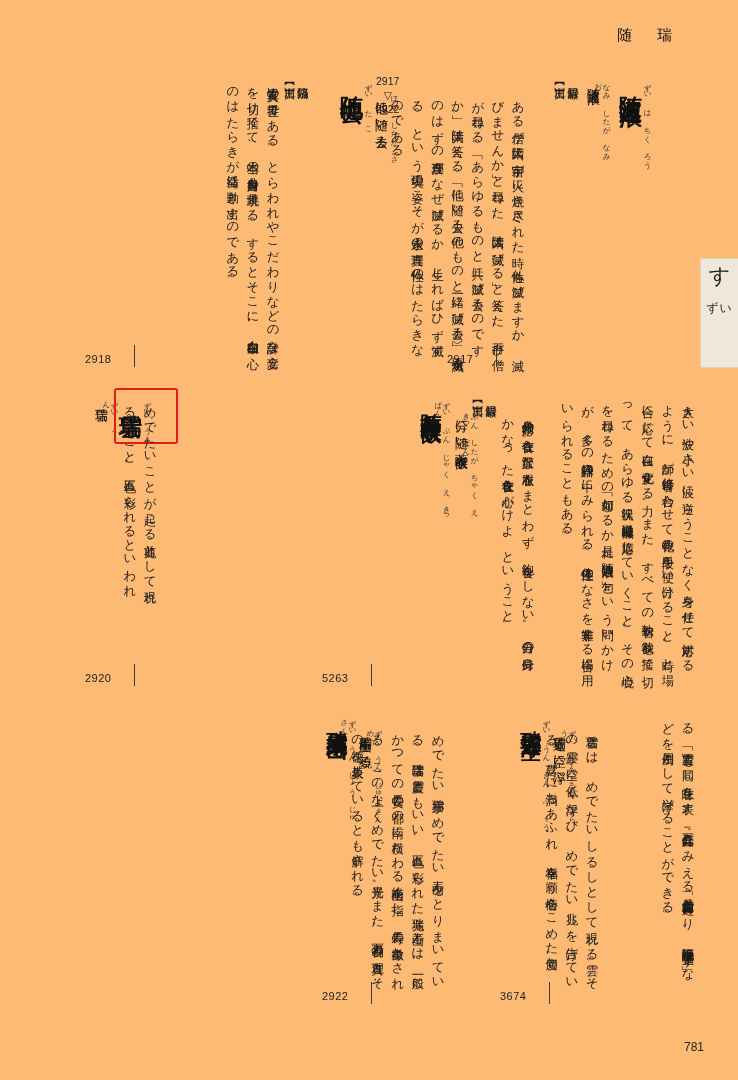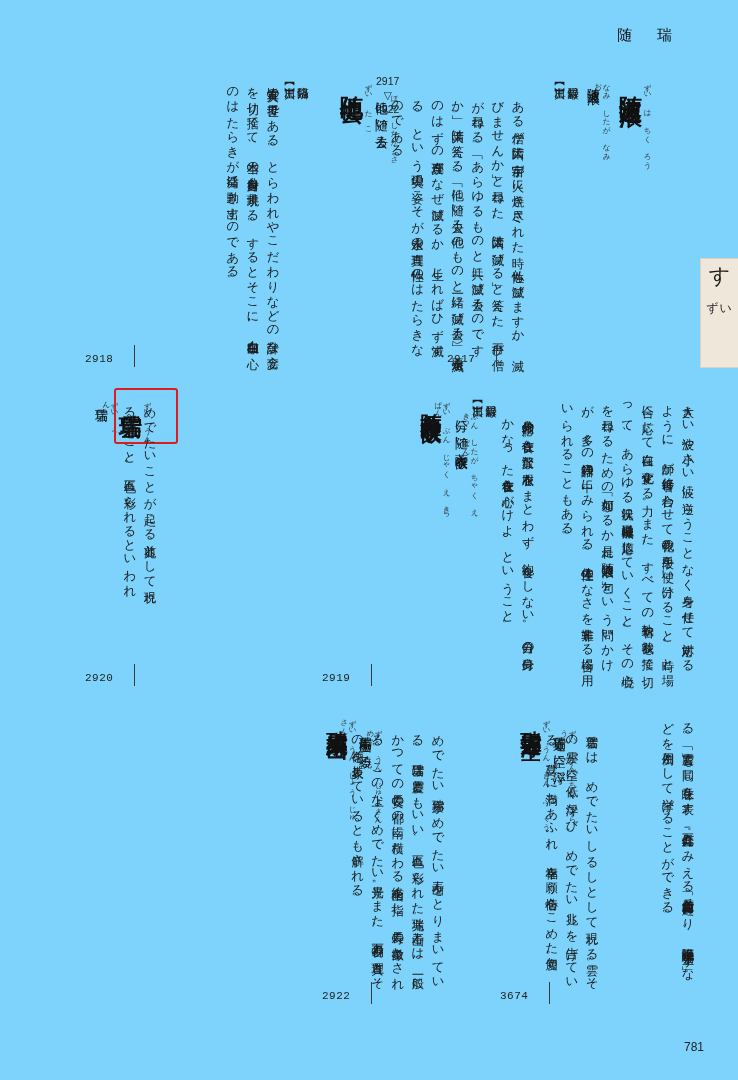--- a/index.html
+++ b/index.html
@@ -11,21 +11,21 @@
     width: 738px;
     height: 1080px;
     position: relative;
     font-family: "DejaVu Serif", "Liberation Serif", serif;
     color: #1a1a1a;
     overflow: hidden;
   }
   .page {
     position: absolute;
     inset: 0;
-    background: #7dd3fc;
+    background: #fdba74;
   }
 
   
   .running-head {
     position: absolute;
     top: 26px;
     right: 56px;
     font-size: 15px;
     letter-spacing: 10px;
     color: #111;
@@ -107,21 +107,21 @@
     text-orientation: upright;
     font-size: 11.5px;
     line-height: 1.5;
     letter-spacing: 0.5px;
     color: #1a1a1a;
   }
 
   
   .num {
     position: absolute;
-    font-family: Liberation Mono, monospace;
+    font-family: Liberation Sans, sans-serif;
     font-size: 11px;
     color: #222;
     letter-spacing: 0.5px;
   }
   .rulevert {
     position: absolute;
     width: 1px;
     background: #3a3a3a;
   }
 
@@ -215,21 +215,21 @@
   <div class="entry-sub" style="position:absolute; right:628px; top:398px; height:40px; width:16px;">瑞雲</div>
   <div class="entry-ruby" style="position:absolute; right:620px; top:396px; height:36px; width:10px;">ずい うん</div>
 
   <div class="highlight-box" style="left:114px; top:388px; width:64px; height:56px;"></div>
 
   <div class="body-text" style="position:absolute; right:578px; top:398px; height:200px; width:42px;">めでたいことが起こる前兆として現れる雲のこと。五色に彩られるといわれ</div>
 
   <div class="num" style="left:85px; top:672px;">2920</div>
   <div class="rulevert" style="left:134px; top:664px; height:22px;"></div>
 
-  <div class="num" style="left:322px; top:672px;">2919</div>
+  <div class="num" style="left:322px; top:672px;">5263</div>
   <div class="rulevert" style="left:371px; top:664px; height:22px;"></div>
 
   <div class="body-text" style="position:absolute; right:40px; top:714px; height:260px; width:90px;">る。「慶雲」も同じ意味を表す。『五灯会元』にみえる「岳麓山前祥霧起こり、祝融峰下瑞雲生ず」などを用例として挙げることができる。</div>
 
   <div class="entry-head small2" style="position:absolute; right:196px; top:714px; height:140px; width:28px;">瑞雲近浮空</div>
   <div class="entry-ruby" style="position:absolute; right:188px; top:714px; height:120px; width:10px;">ずい うん きん ふ くう</div>
   <div class="entry-sub" style="position:absolute; right:170px; top:726px; height:120px; width:16px;">瑞雲近く空に浮ぶ</div>
   <div class="entry-ruby" style="position:absolute; right:162px; top:724px; height:105px; width:10px;">ずい うん ちか そら うか</div>
 
   <div class="body-text" style="position:absolute; right:136px; top:726px; height:258px; width:58px;">瑞雲とは、めでたいしるしとして現れる雲。その雲が空に低く浮かび、めでたい兆しを告げている。喜びに満ちあふれ、幸福を願う心情をこめた慶句。</div>

